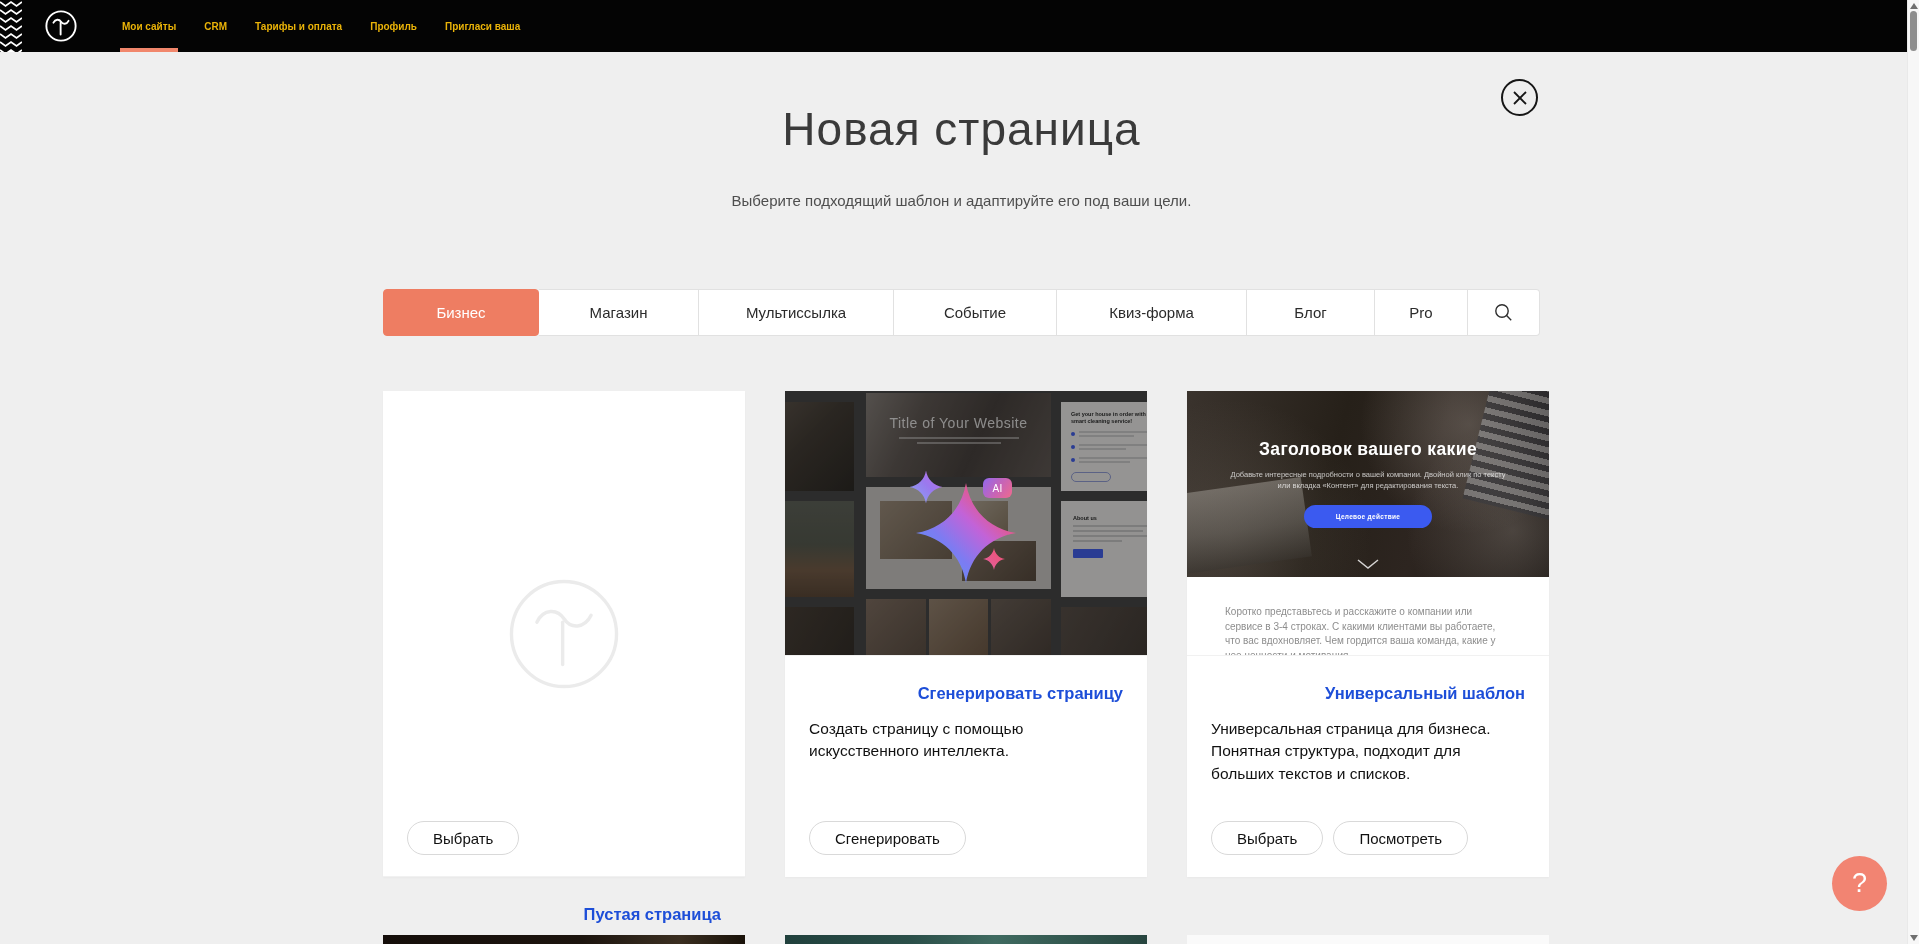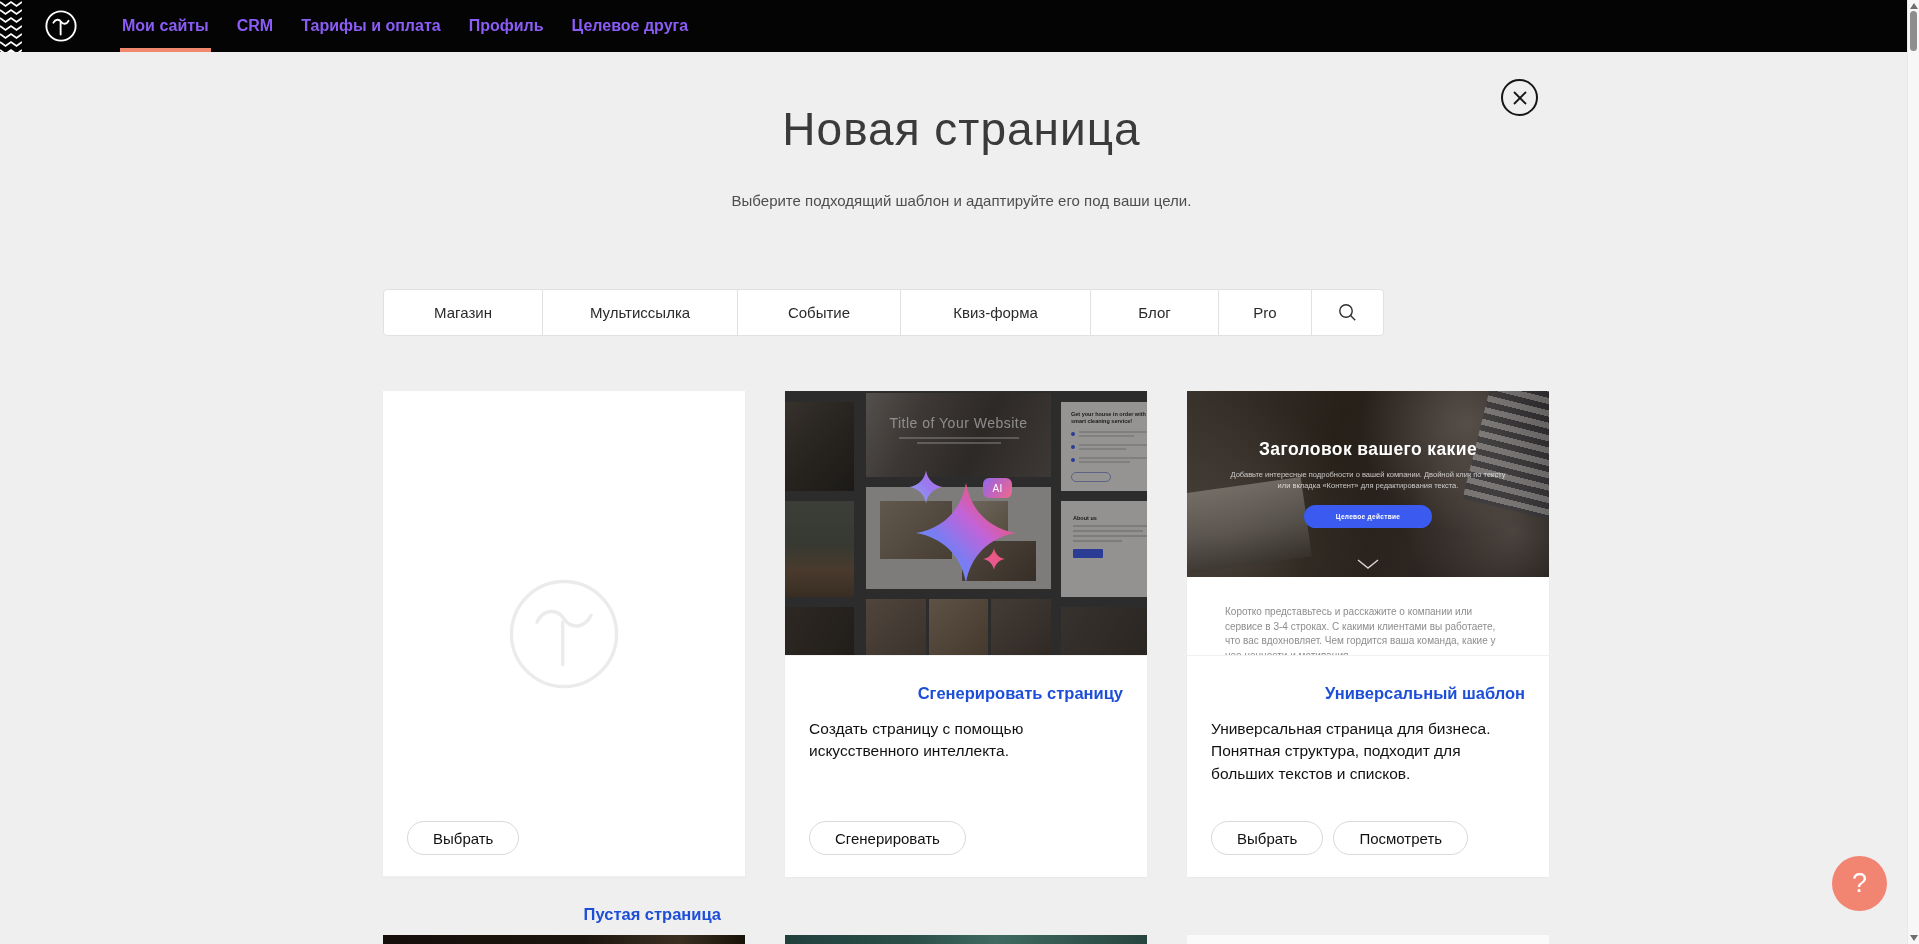--- a/index.html
+++ b/index.html
@@ -5,21 +5,21 @@
   * { margin:0; padding:0; box-sizing:border-box; }
   html,body { width:1919px; height:944px; overflow:hidden; background:#efefef;
     font-family:"Liberation Sans", sans-serif; }
 
   
   .header { position:absolute; top:0; left:0; right:12px; height:52px; background:#040404;
     display:flex; align-items:stretch; z-index:20; }
   .edge-pattern { width:22px; height:52px; flex:0 0 22px; }
   .logo-wrap { display:flex; align-items:center; margin-left:22px; }
   .nav { display:flex; align-items:stretch; margin-left:30px; }
-  .nav-item { display:flex; align-items:center; padding:0 14px; color:#8b5cf6; font-size:16px;
+  .nav-item { display:flex; align-items:center; padding:0 14px; color:#eab308; font-size:10px;
     font-weight:bold; position:relative; cursor:pointer; white-space:nowrap; }
   .nav-item.active::after { content:""; position:absolute; left:12px; right:12px; bottom:0;
     height:4px; background:#f1876c; }
   .nav-right { margin-left:auto; margin-right:18px; }
   .user-name { color:#9a9a9a; font-weight:bold; font-size:14px; }
   .logout { color:#fff; font-weight:bold; font-size:14px; margin-left:6px; }
   .user-box { display:flex; align-items:center; padding:0 12px; cursor:pointer; }
 
   
   .scrollbar { position:absolute; top:0; right:0; width:12px; height:944px; background:#f7f7f7;
@@ -184,21 +184,21 @@
       <path d="M10 14.5 C12 10.5 16 10.5 18 13.5 C20 16.5 24 16.5 26 12.5" fill="none" stroke="#fff" stroke-width="2" stroke-linecap="round"></path>
       <line x1="17.6" y1="14.5" x2="17.6" y2="27" stroke="#fff" stroke-width="2" stroke-linecap="round"></line>
     </svg>
   </div>
 
   <div class="nav">
     <div class="nav-item active">Мои сайты</div>
     <div class="nav-item">CRM</div>
     <div class="nav-item">Тарифы и оплата</div>
     <div class="nav-item">Профиль</div>
-    <div class="nav-item">Целевое друга</div>
+    <div class="nav-item">Пригласи ваша</div>
   </div>
 
 </div>
 
 <div class="scrollbar">
   <div class="sb-up"></div>
   <div class="sb-thumb"></div>
   <div class="sb-down"></div>
 </div>
 
@@ -208,20 +208,21 @@
     <line x1="14" y1="2" x2="2" y2="14" stroke="#161616" stroke-width="1.8"></line>
   </svg>
 </div>
 
 <div class="content">
 
   <div class="page-title">Новая страница</div>
   <div class="page-subtitle">Выберите подходящий шаблон и адаптируйте его под ваши цели.</div>
 
   <div class="tabs">
+    <div class="tab active" style="width:156px">Бизнес</div>
     <div class="tab" style="width:160px">Магазин</div>
     <div class="tab" style="width:195px">Мультиссылка</div>
     <div class="tab" style="width:163px">Событие</div>
     <div class="tab" style="width:190px">Квиз-форма</div>
     <div class="tab" style="width:128px">Блог</div>
     <div class="tab" style="width:93px">Pro</div>
     <div class="tab" style="width:72px">
       <svg width="19" height="19" viewBox="0 0 19 19">
         <circle cx="8" cy="8" r="6.2" fill="none" stroke="#2e2e2e" stroke-width="1.4"></circle>
         <line x1="12.6" y1="12.6" x2="17.2" y2="17.2" stroke="#2e2e2e" stroke-width="1.4"></line>

